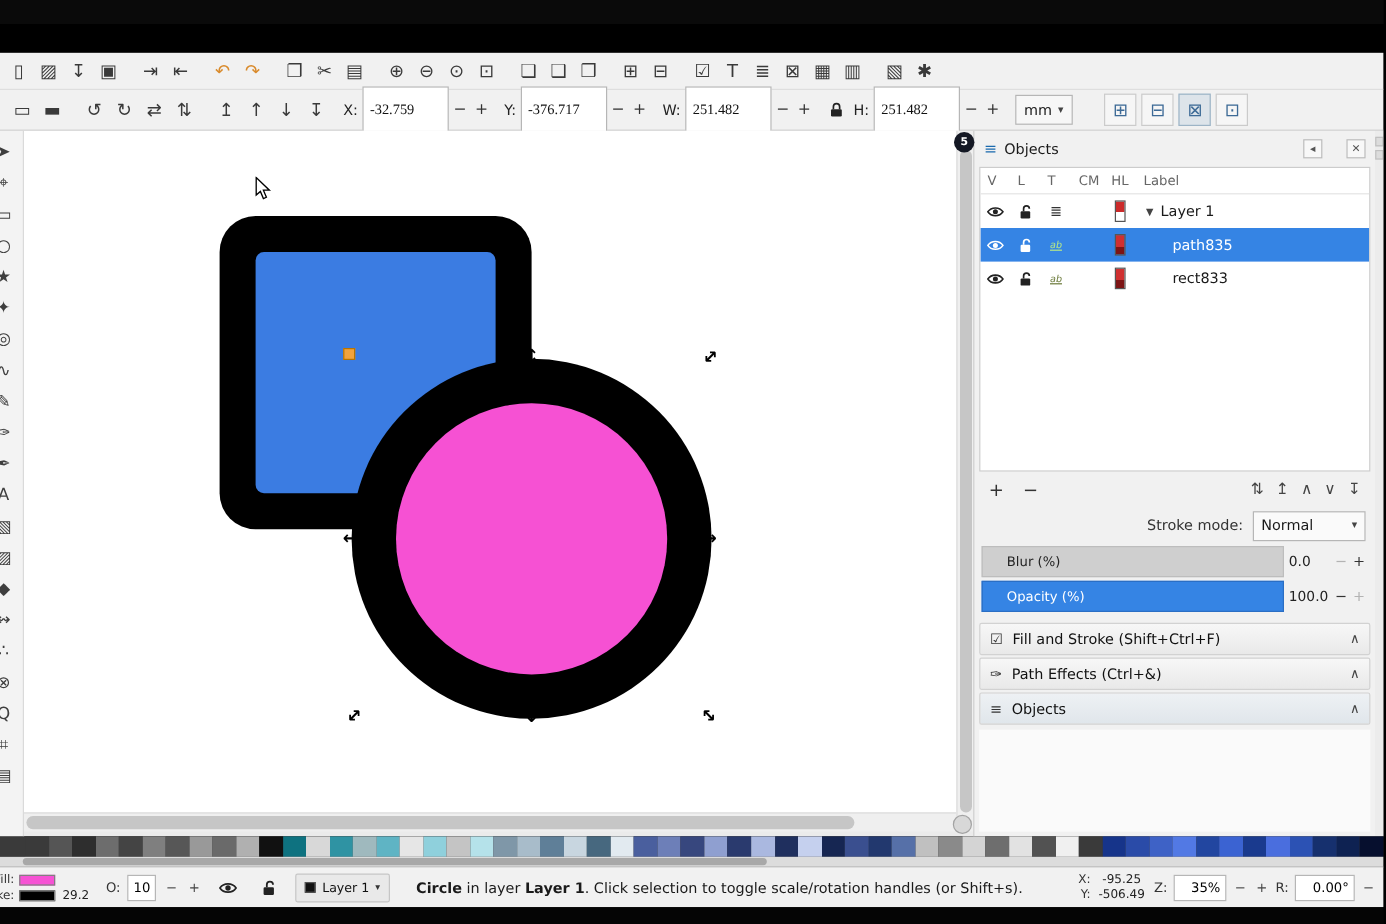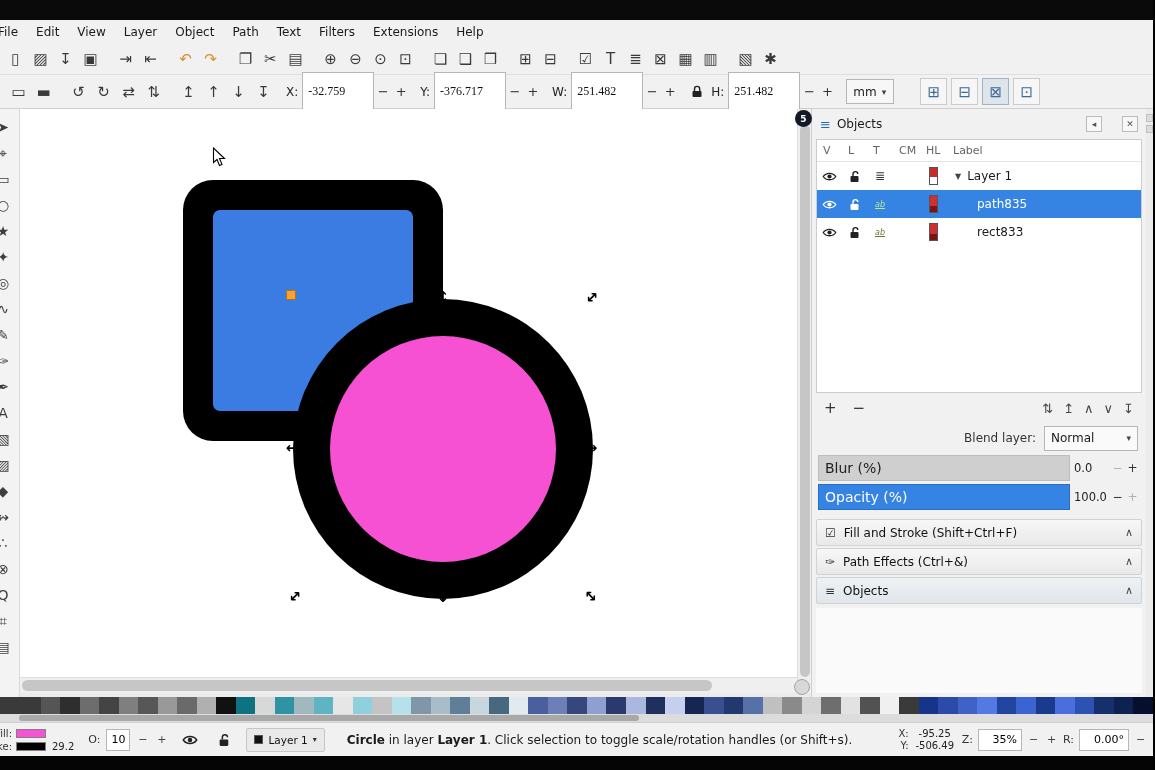--- a/index.html
+++ b/index.html
@@ -78,21 +78,21 @@
   .obj-row svg{color:#222}
   .obj-row.selected svg{color:#fff}
   .obj-toolbar{height:30px;display:flex;align-items:center;gap:16px;padding:0 12px}
   .ot-btn{border:none;background:none;font-size:15px;color:#333;font-family:inherit;cursor:pointer}
   #obj-tb-icons{margin-left:auto;display:flex;gap:10px}
   .ot-icon{border:none;background:none;font-size:13px;color:#444;font-family:inherit;cursor:pointer}
   .blend-row{height:30px;display:flex;align-items:center;justify-content:flex-end;gap:8px;padding:0 8px}
   .blend-label{font-size:12px;color:#333}
   .combo.blend{width:94px;justify-content:space-between;background:#fafafa}
   .slider-row{height:28px;margin:1px 6px 0;display:flex;align-items:center}
-  .slider{flex:1;height:26px;display:flex;align-items:center;padding:0 6px;font-size:14px;cursor:pointer}
+  .slider{flex:1;height:26px;display:flex;align-items:center;padding:0 20px;font-size:11px;cursor:pointer}
   .slider.blur{background:#cfcfcf;border:1px solid #bdbdbd;color:#222}
   .slider.opacity{background:var(--sel,#3584e4);border:1px solid #2a6ec4;color:#fff}
   .sval{width:40px;padding-left:4px;font-size:11.5px;color:#222}
   .sstep{width:15px;border:none;background:none;font-size:12px;color:#333;font-family:inherit;cursor:pointer}
   .sstep.dim{color:#b3b3b3}
   .sections{margin:8px 4px 0}
   .section{height:27px;margin-bottom:2px;display:flex;align-items:center;gap:8px;padding:0 8px;background:linear-gradient(#f7f7f7,#e9e9e9);border:1px solid #d2d2d2;border-radius:2px;cursor:pointer}
   .section:last-child{background:linear-gradient(#eef1f4,#e0e6eb)}
   .sec-icon{font-size:12px;color:#333}
   .sec-label{flex:1;font-size:12px;color:#111}
@@ -135,32 +135,20 @@
 
   .bottom-strip{position:absolute;left:0;top:756px;width:1155px;height:14px;background:#050505}
   .right-edge{position:absolute;right:0;top:0;width:2px;height:770px;background:#000;z-index:40}
 </style>
 </head>
 <body>
 
 <div class="app">
   <div class="titlebar"></div>
 
-  <nav class="menubar" id="menubar">
-      <span class="menu-item">File</span>
-      <span class="menu-item">Edit</span>
-      <span class="menu-item">View</span>
-      <span class="menu-item">Layer</span>
-      <span class="menu-item">Object</span>
-      <span class="menu-item">Path</span>
-      <span class="menu-item">Text</span>
-      <span class="menu-item">Filters</span>
-      <span class="menu-item">Extensions</span>
-      <span class="menu-item">Help</span>
-    </nav>
 
   <div class="cmdbar" id="cmdbar">
       <button class="tb-btn">▯</button>
       <button class="tb-btn">▨</button>
       <button class="tb-btn">↧</button>
       <button class="tb-btn">▣</button>
       <span class="tb-sep"></span>
       <button class="tb-btn">⇥</button>
       <button class="tb-btn">⇤</button>
       <span class="tb-sep"></span>
@@ -409,21 +397,21 @@
         <span id="obj-tb-icons">
             <button class="ot-icon">⇅</button>
             <button class="ot-icon">↥</button>
             <button class="ot-icon">∧</button>
             <button class="ot-icon">∨</button>
             <button class="ot-icon">↧</button>
           </span>
       </div>
 
       <div class="blend-row">
-        <span class="blend-label">Blend layer:</span>
+        <span class="blend-label">Stroke mode:</span>
         <div class="combo blend">
           <span>Normal</span>
           <span class="caret">▾</span>
         </div>
       </div>
 
       <div class="slider-row">
         <div class="slider blur">
             <span>Blur (%)</span>
           </div>

